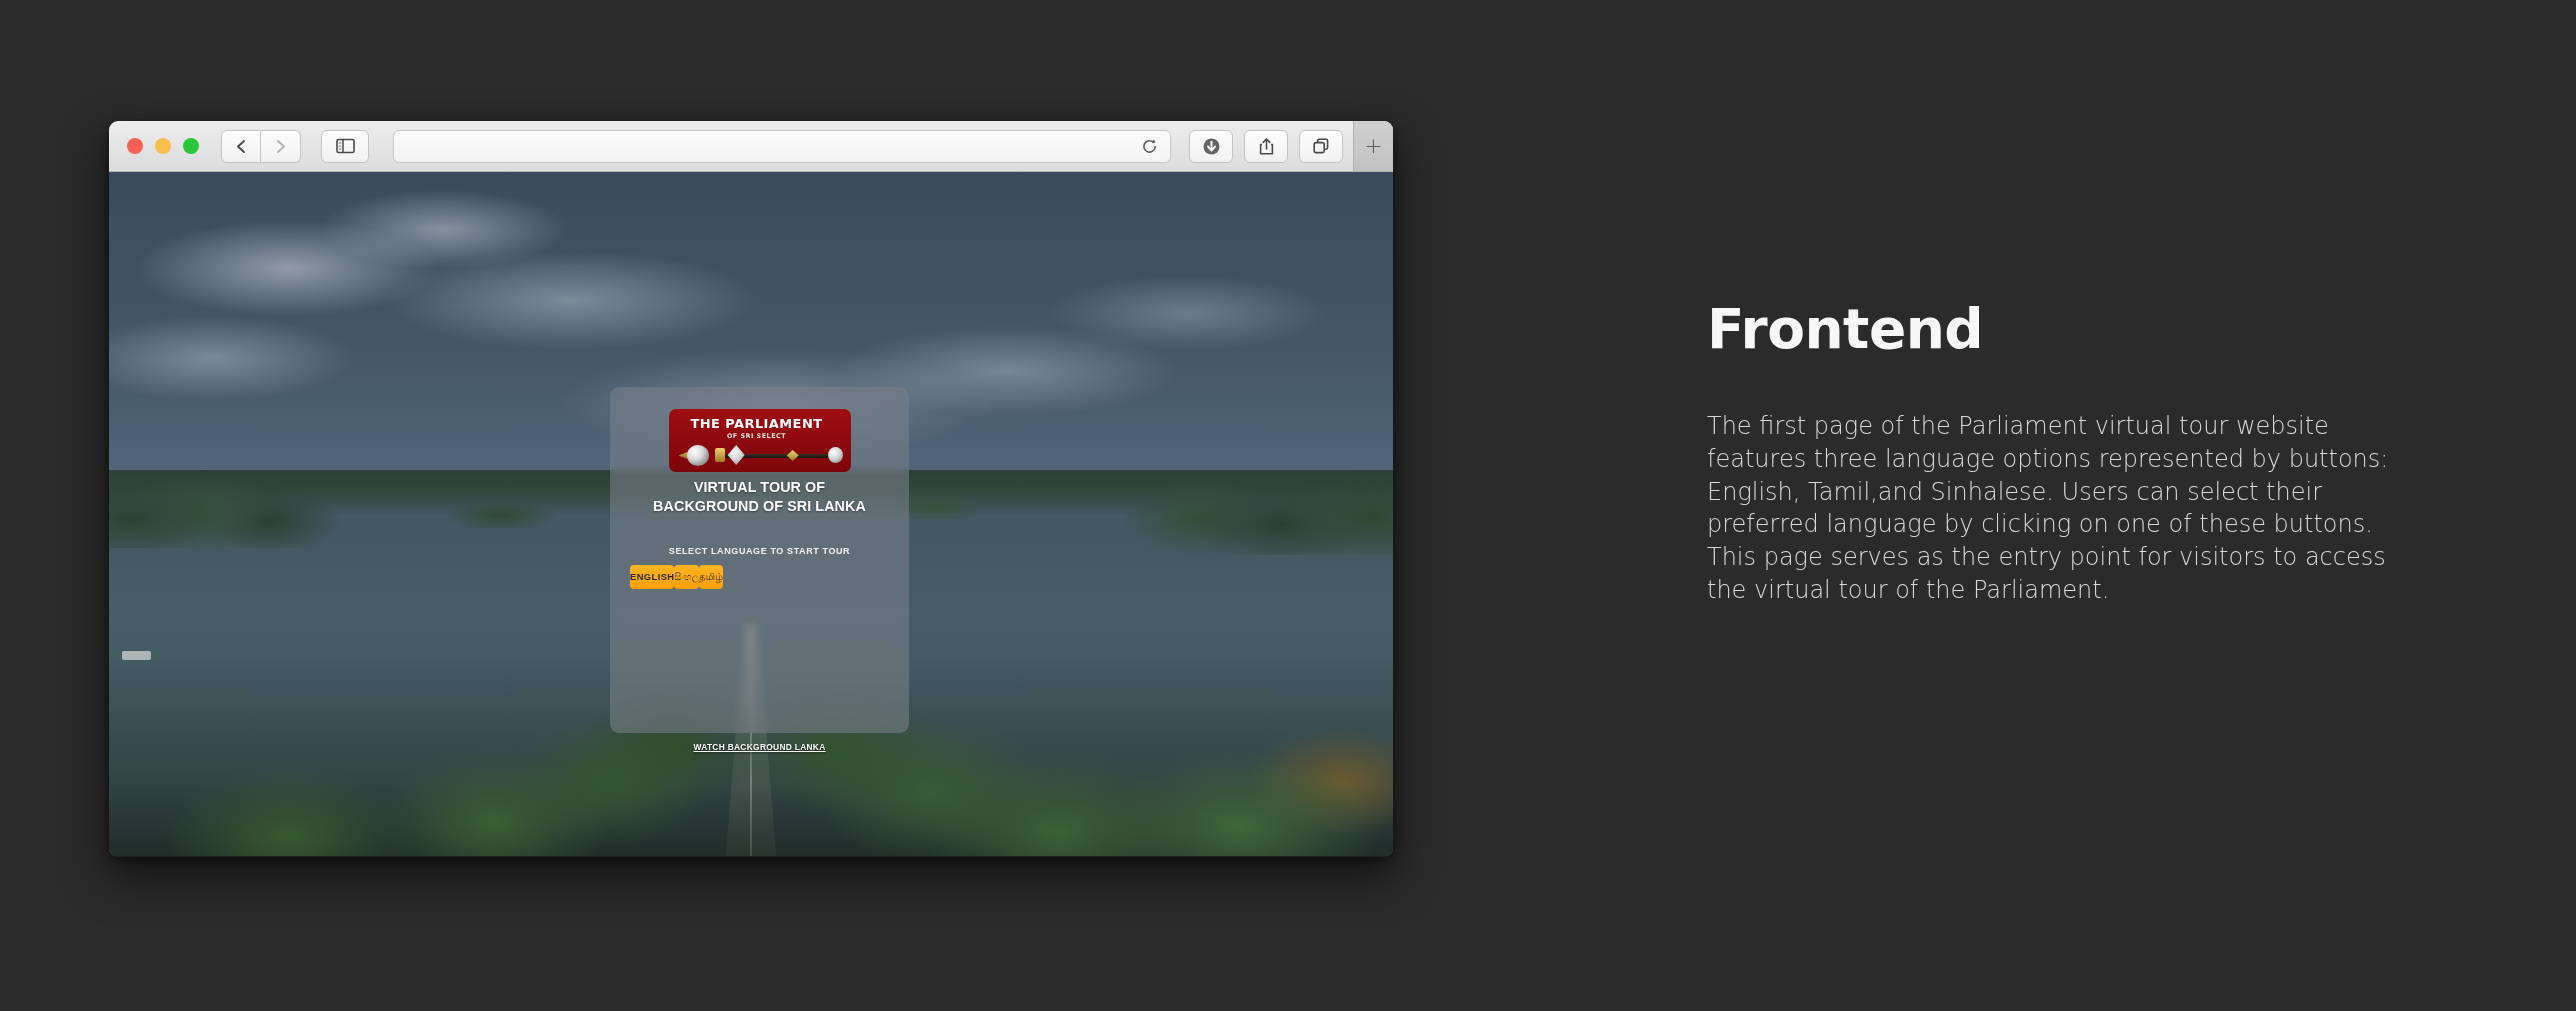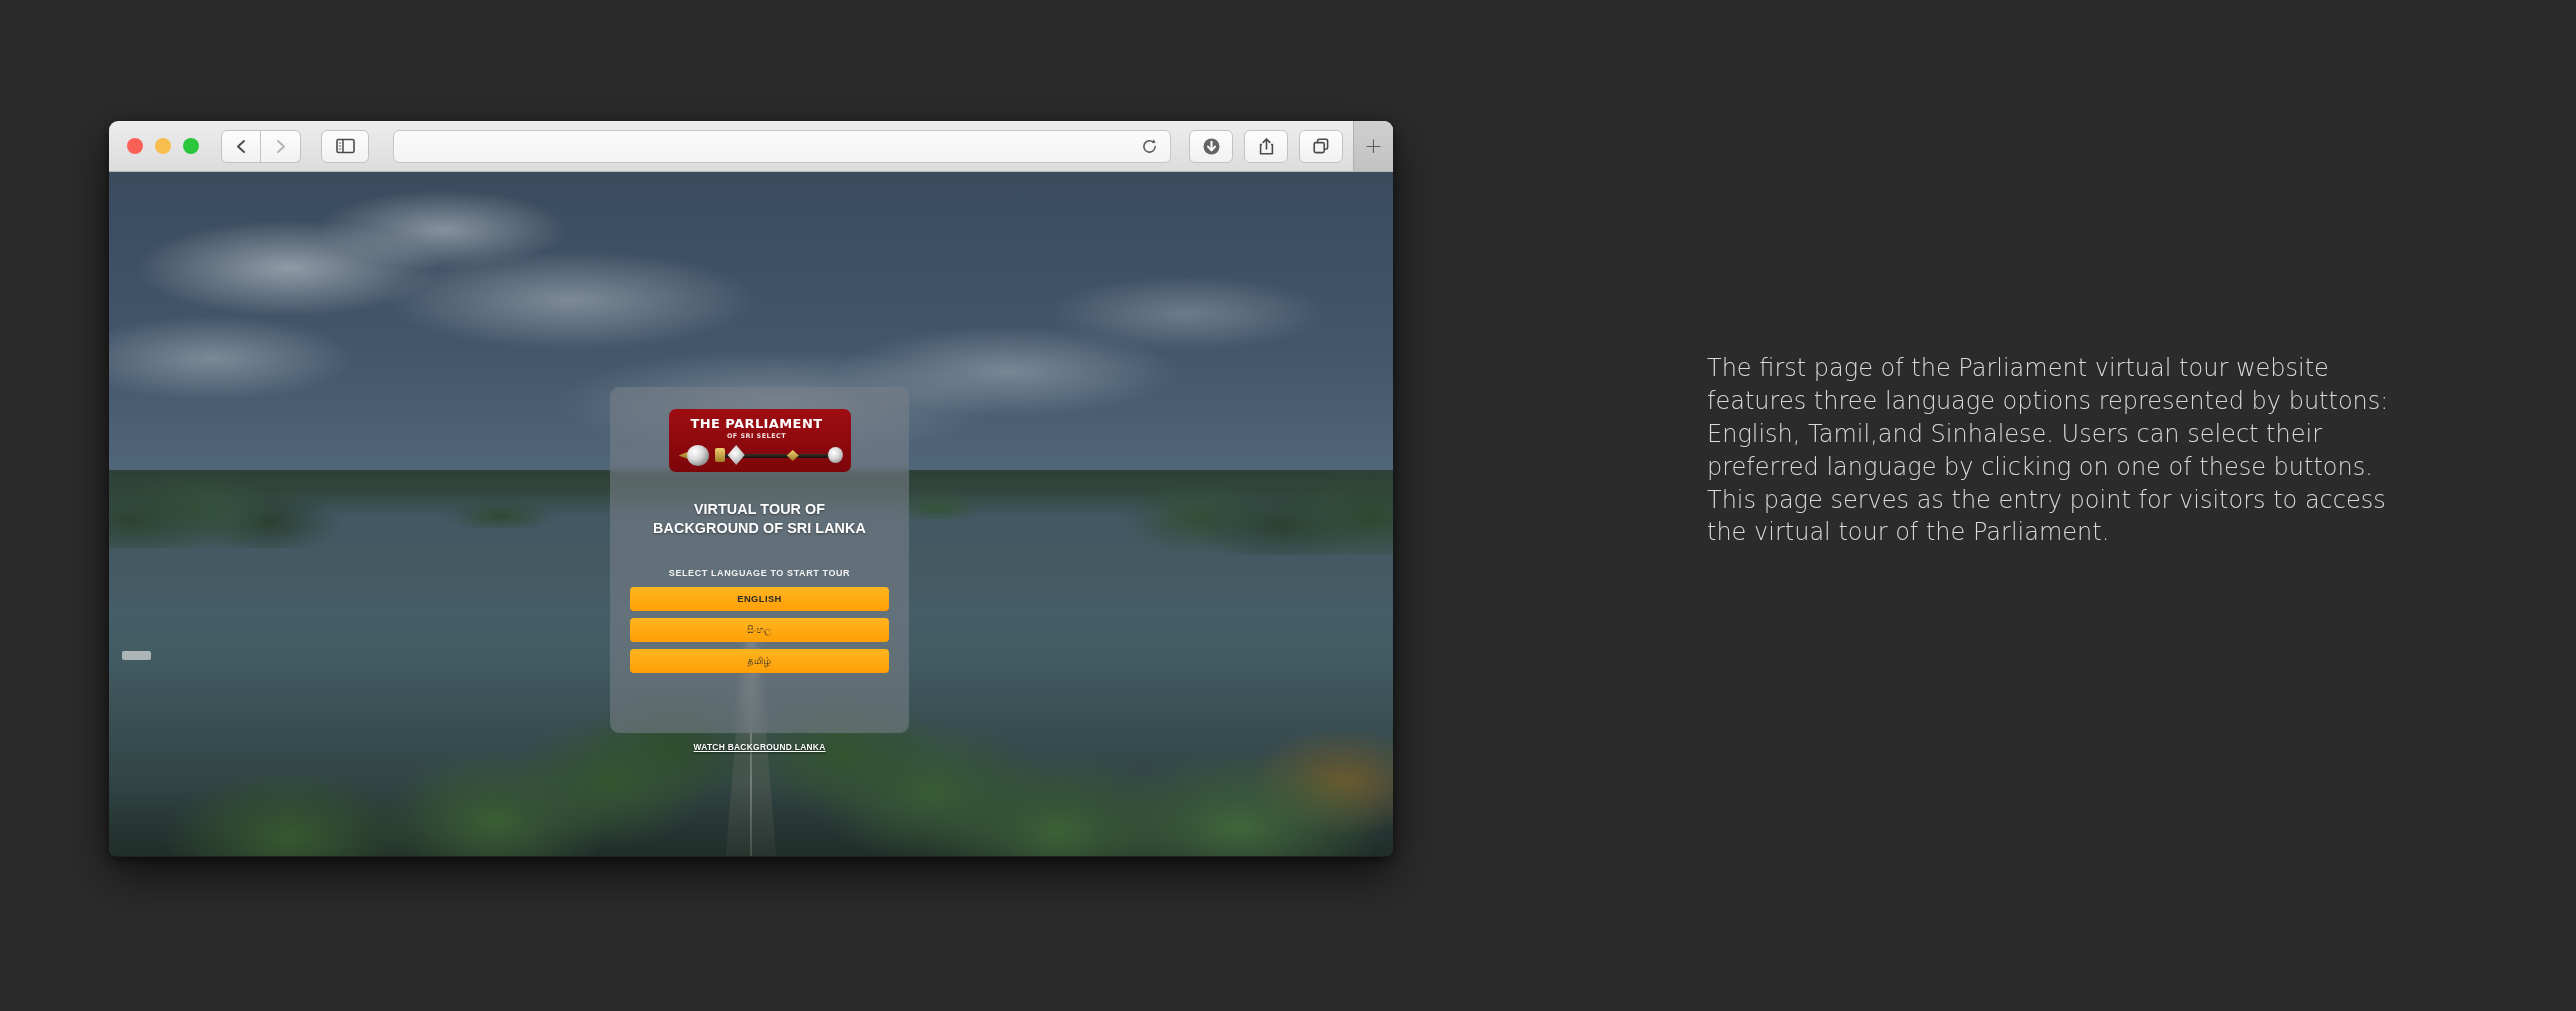--- a/index.html
+++ b/index.html
@@ -255,21 +255,21 @@
     background: linear-gradient(#f3d277, #9e7a22);
     clip-path: polygon(50% 0%, 100% 50%, 50% 100%, 0% 50%);
   }
   .mace-end {
     position: absolute; right: 0%; top: 2px; width: 15px; height: 16px;
     border-radius: 50%;
     background: radial-gradient(circle at 38% 35%, #ffffff 0%, #d4d4d4 45%, #7a7a7a 100%);
   }
 
   #card-title {
-    margin-top: 28px;
+    margin-top: 6px;
     text-align: center;
     color: #ffffff;
     font-family: "Liberation Sans", sans-serif;
     font-weight: bold;
     font-size: 14.3px;
     line-height: 1.32;
     letter-spacing: 0.1px;
     text-shadow: 0 1px 2px rgba(0,0,0,0.4);
   }
   #select-language-label {
@@ -278,22 +278,21 @@
     font-family: "Liberation Sans", sans-serif;
     font-size: 9px;
     font-weight: bold;
     letter-spacing: 0.6px;
   }
 
   #language-buttons {
     margin-top: 9px;
     width: 259px;
     display: flex;
-    flex-direction: column;
-    gap: 7px;
+    flex-direction: row;
   }
   .lang-button {
     height: 24px;
     border-radius: 4px;
     border: none;
     background: linear-gradient(#ffb520, #ff9f06);
     color: #2b2b2b;
     font-family: "Liberation Sans", sans-serif;
     font-size: 9.4px;
     font-weight: bold;
@@ -468,15 +467,16 @@
         <button class="lang-button script">සිංහල</button>
         <button class="lang-button script">தமிழ்</button>
       </div>
     </div>
 
     <a id="watch-video-link">WATCH BACKGROUND LANKA</a>
   </div>
 </div>
 
 <div id="info-panel">
+  <h1 id="info-heading">Frontend</h1>
   <p id="info-body">The first page of the Parliament virtual tour website features three language options represented by buttons: English, Tamil,and Sinhalese. Users can select their preferred language by clicking on one of these buttons. This page serves as the entry point for visitors to access the virtual tour of the Parliament.</p>
 </div>
 
 
 </body></html>

